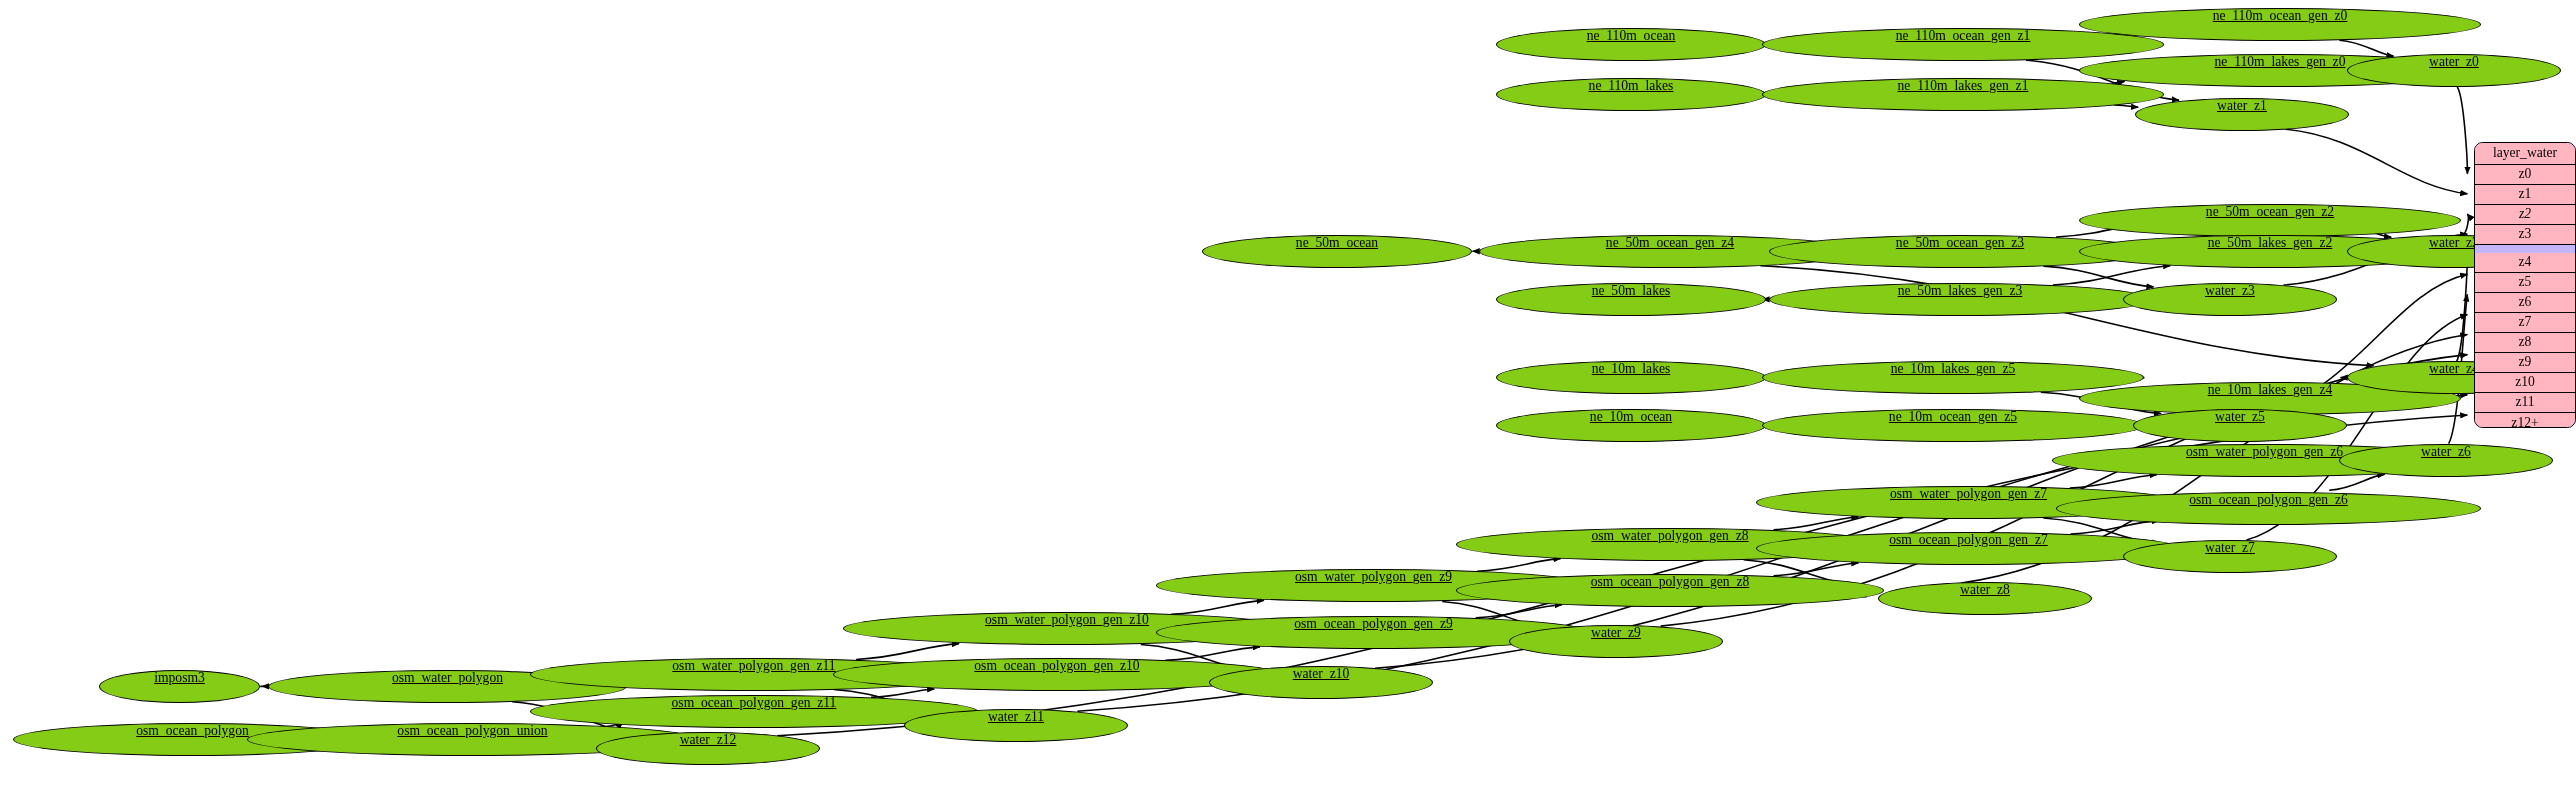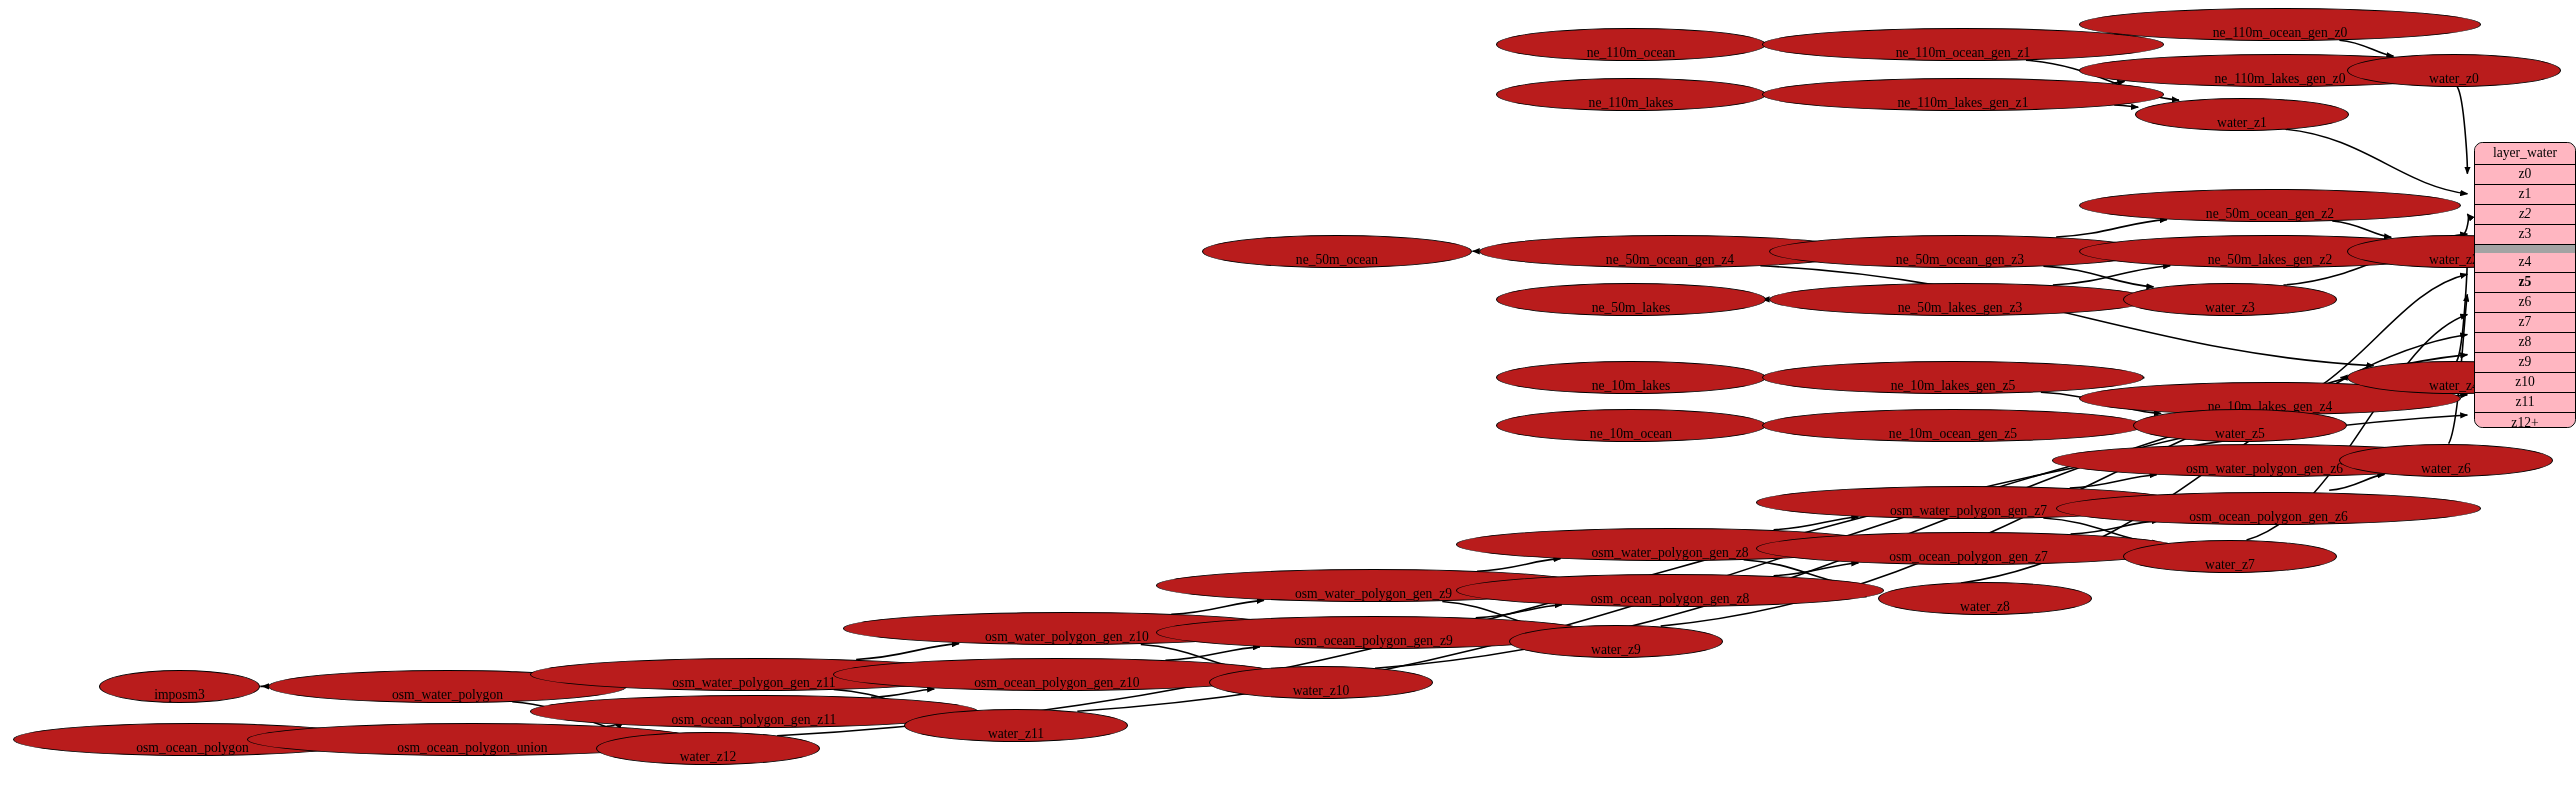--- a/index.html
+++ b/index.html
@@ -1,24 +1,24 @@
 <!DOCTYPE html>
 <html style="font-size:11.5px"><head>
 <meta charset="utf-8">
 <style>
   html,body{margin:0;padding:0;background:#ffffff;}
   #stage{position:relative;width:2576px;height:789px;background:#ffffff;
          font-family:"Liberation Serif","DejaVu Serif",serif;overflow:hidden;}
   #edges{position:absolute;left:0;top:0;width:2576px;height:789px;}
-  .node{position:absolute;display:flex;align-items:flex-end;justify-content:center;
-        border:1.1px solid #000;border-radius:50%/50%;background:#b91c1c;
-        box-sizing:border-box;white-space:nowrap;color:#000;}
+  .node{position:absolute;display:flex;align-items:flex-start;justify-content:center;
+        border:1.1px solid #000;border-radius:50%/50%;background:#84cc16;
+        box-sizing:border-box;white-space:nowrap;color:#000;text-decoration:underline;}
   .node span{font-size:13.6px;line-height:1;}
   .legend{position:absolute;border:1.1px solid #000;border-radius:8.6px;
-          background:#a3a3a3;box-sizing:border-box;overflow:hidden;}
+          background:#c4b5fd;box-sizing:border-box;overflow:hidden;}
   .legend .row{display:flex;align-items:center;justify-content:center;
                border-bottom:1px solid #000;box-sizing:border-box;
                font-size:13.6px;color:#000;background:#ffb6c1;}
   .legend .row:last-child{border-bottom:none;}
   .legend .hdr{border-bottom:1px solid #000;}
 </style>
 </head>
 <body>
 
 <div id="stage">
@@ -196,21 +196,21 @@
       </div>
       <div class="node" style="left: 1479px; top: 235px; width: 382px; height: 33px;">
         <span>ne_50m_ocean_gen_z4</span>
       </div>
       <div class="node" style="left: 1769px; top: 235px; width: 382px; height: 33px;">
         <span>ne_50m_ocean_gen_z3</span>
       </div>
       <div class="node" style="left: 1769px; top: 283px; width: 382px; height: 33px;">
         <span>ne_50m_lakes_gen_z3</span>
       </div>
-      <div class="node" style="left: 2079px; top: 189px; width: 382px; height: 33px;">
+      <div class="node" style="left: 2079px; top: 204px; width: 382px; height: 33px;">
         <span>ne_50m_ocean_gen_z2</span>
       </div>
       <div class="node" style="left: 2079px; top: 235px; width: 382px; height: 33px;">
         <span>ne_50m_lakes_gen_z2</span>
       </div>
       <div class="node" style="left: 2123px; top: 283px; width: 214px; height: 33px;">
         <span>water_z3</span>
       </div>
       <div class="node" style="left: 2347px; top: 235px; width: 214px; height: 33px;">
         <span>water_z2</span>
@@ -241,21 +241,21 @@
       </div>
     </div>
 
   <div class="legend" id="legend-box" style="left: 2474px; top: 142px; width: 102px; height: 286px;">
       <div class="row hdr" style="height: 21.5px;">layer_water</div>
       <div class="row" style="height: 20px;">z0</div>
       <div class="row" style="height: 20px;">z1</div>
       <div class="row" style="height: 20px; font-style: italic;">z2</div>
       <div class="row" style="height: 20px;">z3</div>
       <div class="row" style="height: 20px; margin-top: 8px;">z4</div>
-      <div class="row" style="height: 20px; font-weight: bold;">z5</div>
+      <div class="row" style="height: 20px;">z5</div>
       <div class="row" style="height: 20px;">z6</div>
       <div class="row" style="height: 20px;">z7</div>
       <div class="row" style="height: 20px;">z8</div>
       <div class="row" style="height: 20px;">z9</div>
       <div class="row" style="height: 20px;">z10</div>
       <div class="row" style="height: 20px;">z11</div>
       <div class="row" style="height: 20px;">z12+</div>
     </div>
 </div>
 

